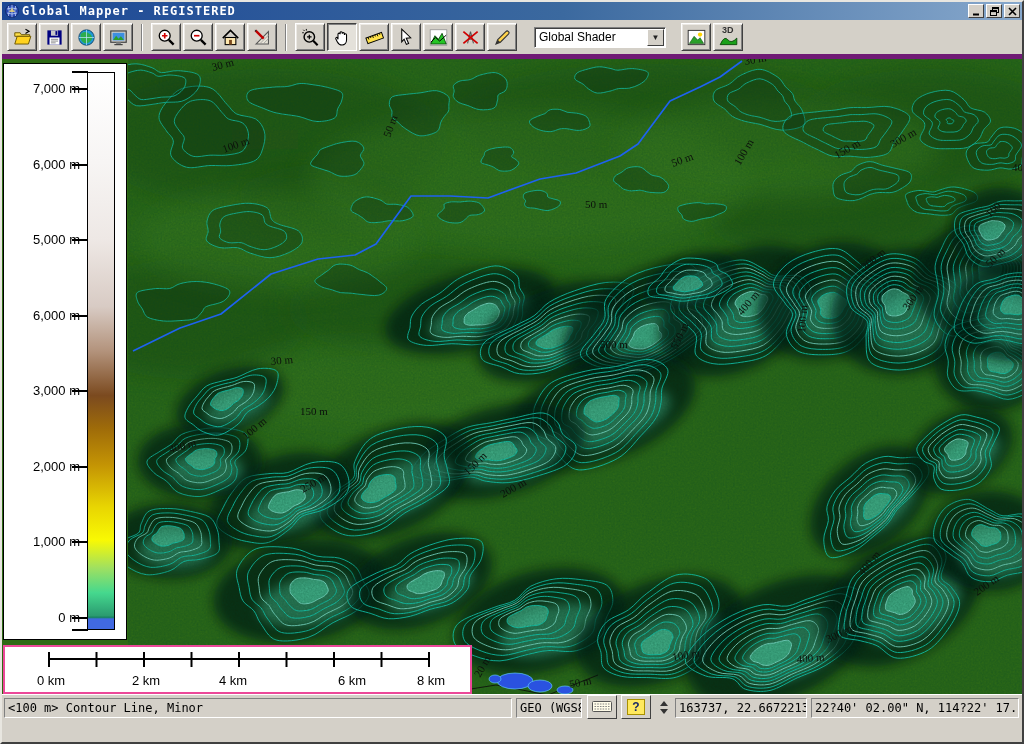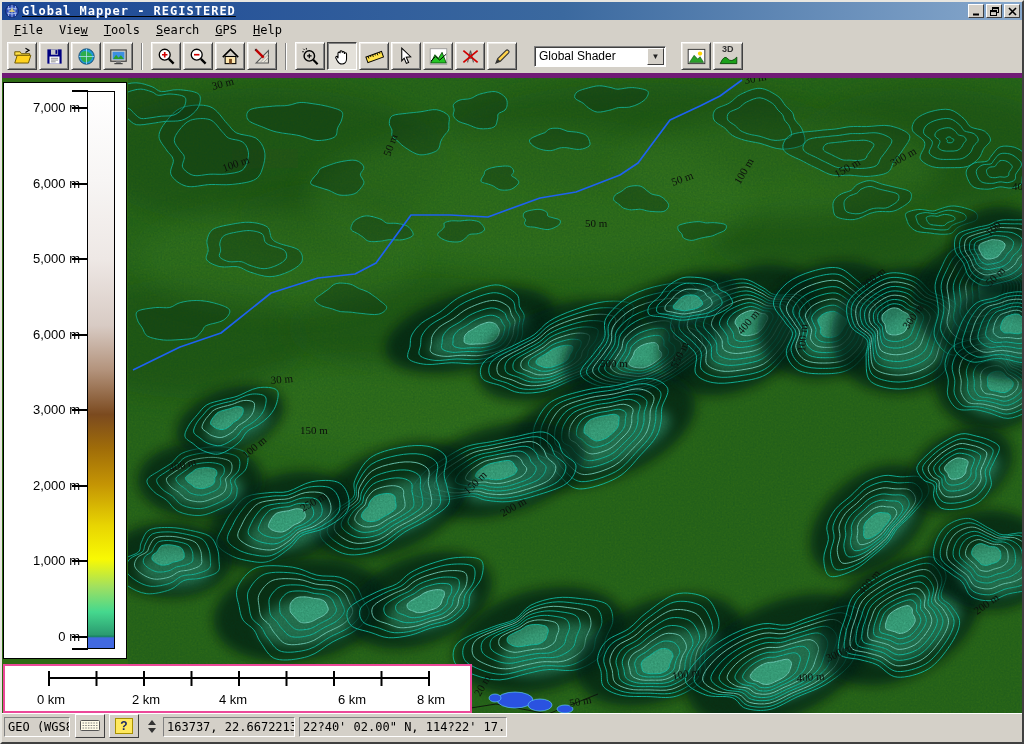--- a/index.html
+++ b/index.html
@@ -4,21 +4,21 @@
 <style>
   html,body{margin:0;padding:0;background:#3a6ea5;}
   *{box-sizing:border-box;}
   .window{
     position:relative;width:1024px;height:744px;background:#d4d0c8;
     border:2px solid;border-color:#e8e6e0 #404040 #404040 #e8e6e0;
     font-family:"Liberation Sans",sans-serif;overflow:hidden;
   }
   
   .titlebar{height:18px;display:flex;align-items:center;padding:0 2px;
-    background:linear-gradient(90deg,#1c4795 0%,#3b699f 55%,#87a8cc 100%);text-decoration:underline;}
+    background:linear-gradient(90deg,#1c4795 0%,#3b699f 55%,#87a8cc 100%);}
   .title-icon{width:14px;height:14px;margin:0 3px 0 1px;flex:none;}
   .title-text{color:#fff;font-family:"DejaVu Sans Mono",monospace;font-weight:bold;
     font-size:12px;letter-spacing:1px;white-space:nowrap;}
   .win-btns{margin-left:auto;display:flex;gap:2px;}
   .wbtn{width:16px;height:14px;background:#d4d0c8;border:1px solid;
     border-color:#fff #404040 #404040 #fff;display:flex;align-items:center;justify-content:center;padding:0;}
   
   .menubar{height:19px;display:flex;align-items:center;padding-left:4px;
     background:#d4d0c8;font-family:"DejaVu Sans Mono",monospace;font-size:12px;color:#000;}
   .menu-item{padding:1px 8px;cursor:default;}
@@ -104,28 +104,20 @@
         </svg>
       </button>
       <button class="wbtn">
         <svg width="9" height="9" viewBox="0 0 9 9">
             <path d="M1 1 L8 8 M8 1 L1 8" stroke="#000" stroke-width="1.6"></path>
           </svg>
       </button>
     </div>
   </div>
 
-  <div class="menubar" id="menubar">
-      <span class="menu-item"><u>F</u>ile</span>
-      <span class="menu-item">Vie<u>w</u></span>
-      <span class="menu-item"><u>T</u>ools</span>
-      <span class="menu-item"><u>S</u>earch</span>
-      <span class="menu-item"><u>G</u>PS</span>
-      <span class="menu-item"><u>H</u>elp</span>
-    </div>
 
   <div class="toolbar" id="toolbar">
       <button class="tbtn">
         <svg viewBox="0 0 16 16" xmlns="http://www.w3.org/2000/svg">
           <path d="M1.5 4 H6 l1 1.6 H14 V7 H1.5 Z" fill="#ffe14a" stroke="#6b5600" stroke-width="0.8"></path>
           <path d="M1.5 13.5 L3.5 7 H15 L13 13.5 Z" fill="#ffd21f" stroke="#6b5600" stroke-width="0.8"></path>
           <path d="M10.5 1 l3 1.8 -3 1.8" fill="none" stroke="#000" stroke-width="1"></path>
         </svg>
       </button>
       <button class="tbtn">
@@ -687,20 +679,23 @@
           <line x1="234" y1="5" x2="234" y2="20" stroke="#000" stroke-width="2"></line>
           <line x1="281.5" y1="5" x2="281.5" y2="20" stroke="#000" stroke-width="2"></line>
           <line x1="329" y1="5" x2="329" y2="20" stroke="#000" stroke-width="2"></line>
           <line x1="376.5" y1="5" x2="376.5" y2="20" stroke="#000" stroke-width="2"></line>
           <line x1="424" y1="5" x2="424" y2="20" stroke="#000" stroke-width="2"></line>
         </svg>
     <span class="sklabel" style="left: 46px;">0 km</span><span class="sklabel" style="left: 141px;">2 km</span><span class="sklabel" style="left: 228px;">4 km</span><span class="sklabel" style="left: 331px; margin-left: 16px;">6 km</span><span class="sklabel" style="left: 426px;">8 km</span></div>
   </div>
 
   <div class="statusbar">
+    <div class="pane pane-mode">
+      <span>&lt;100 m&gt; Contour Line, Minor</span>
+    </div>
     <div class="pane pane-proj">
       <span>GEO (WGS84</span>
     </div>
     <button class="sbtn">
       <svg width="20" height="13" viewBox="0 0 20 13">
         <rect x="0.5" y="1.5" width="19" height="10" rx="1" fill="#fffce8" stroke="#555"></rect>
         <path d="M2.5 4 H17.5 M2.5 6.5 H17.5 M2.5 9 H17.5" stroke="#777" stroke-width="0.9" stroke-dasharray="1.6 1.1"></path>
       </svg>
     </button>
     <button class="sbtn">

